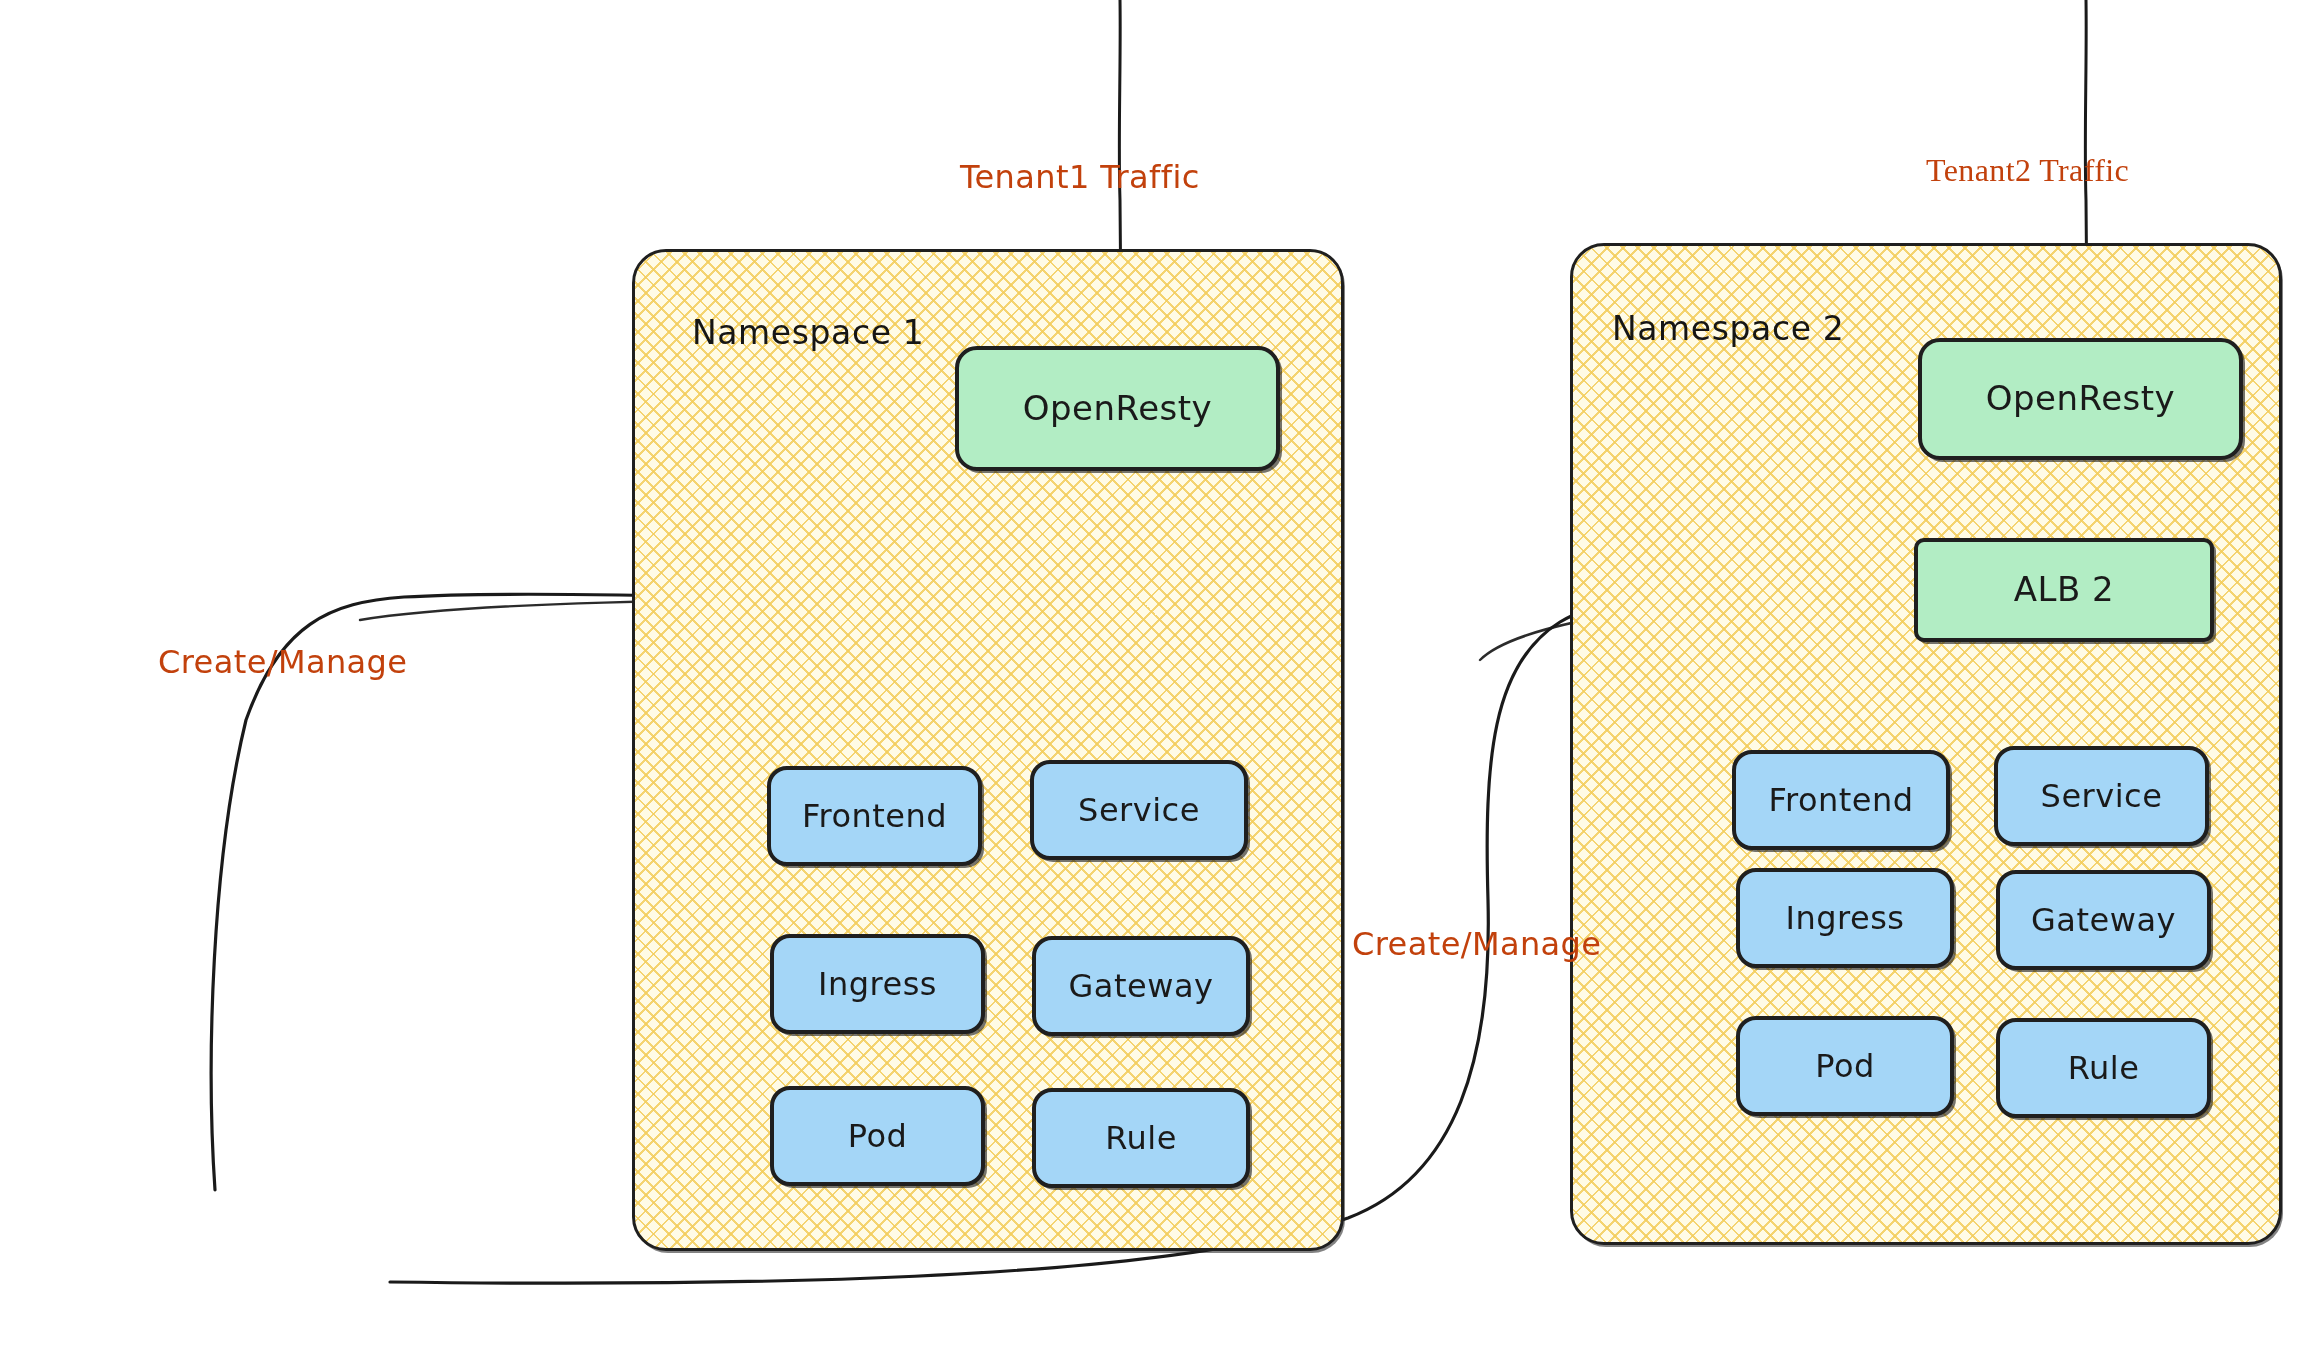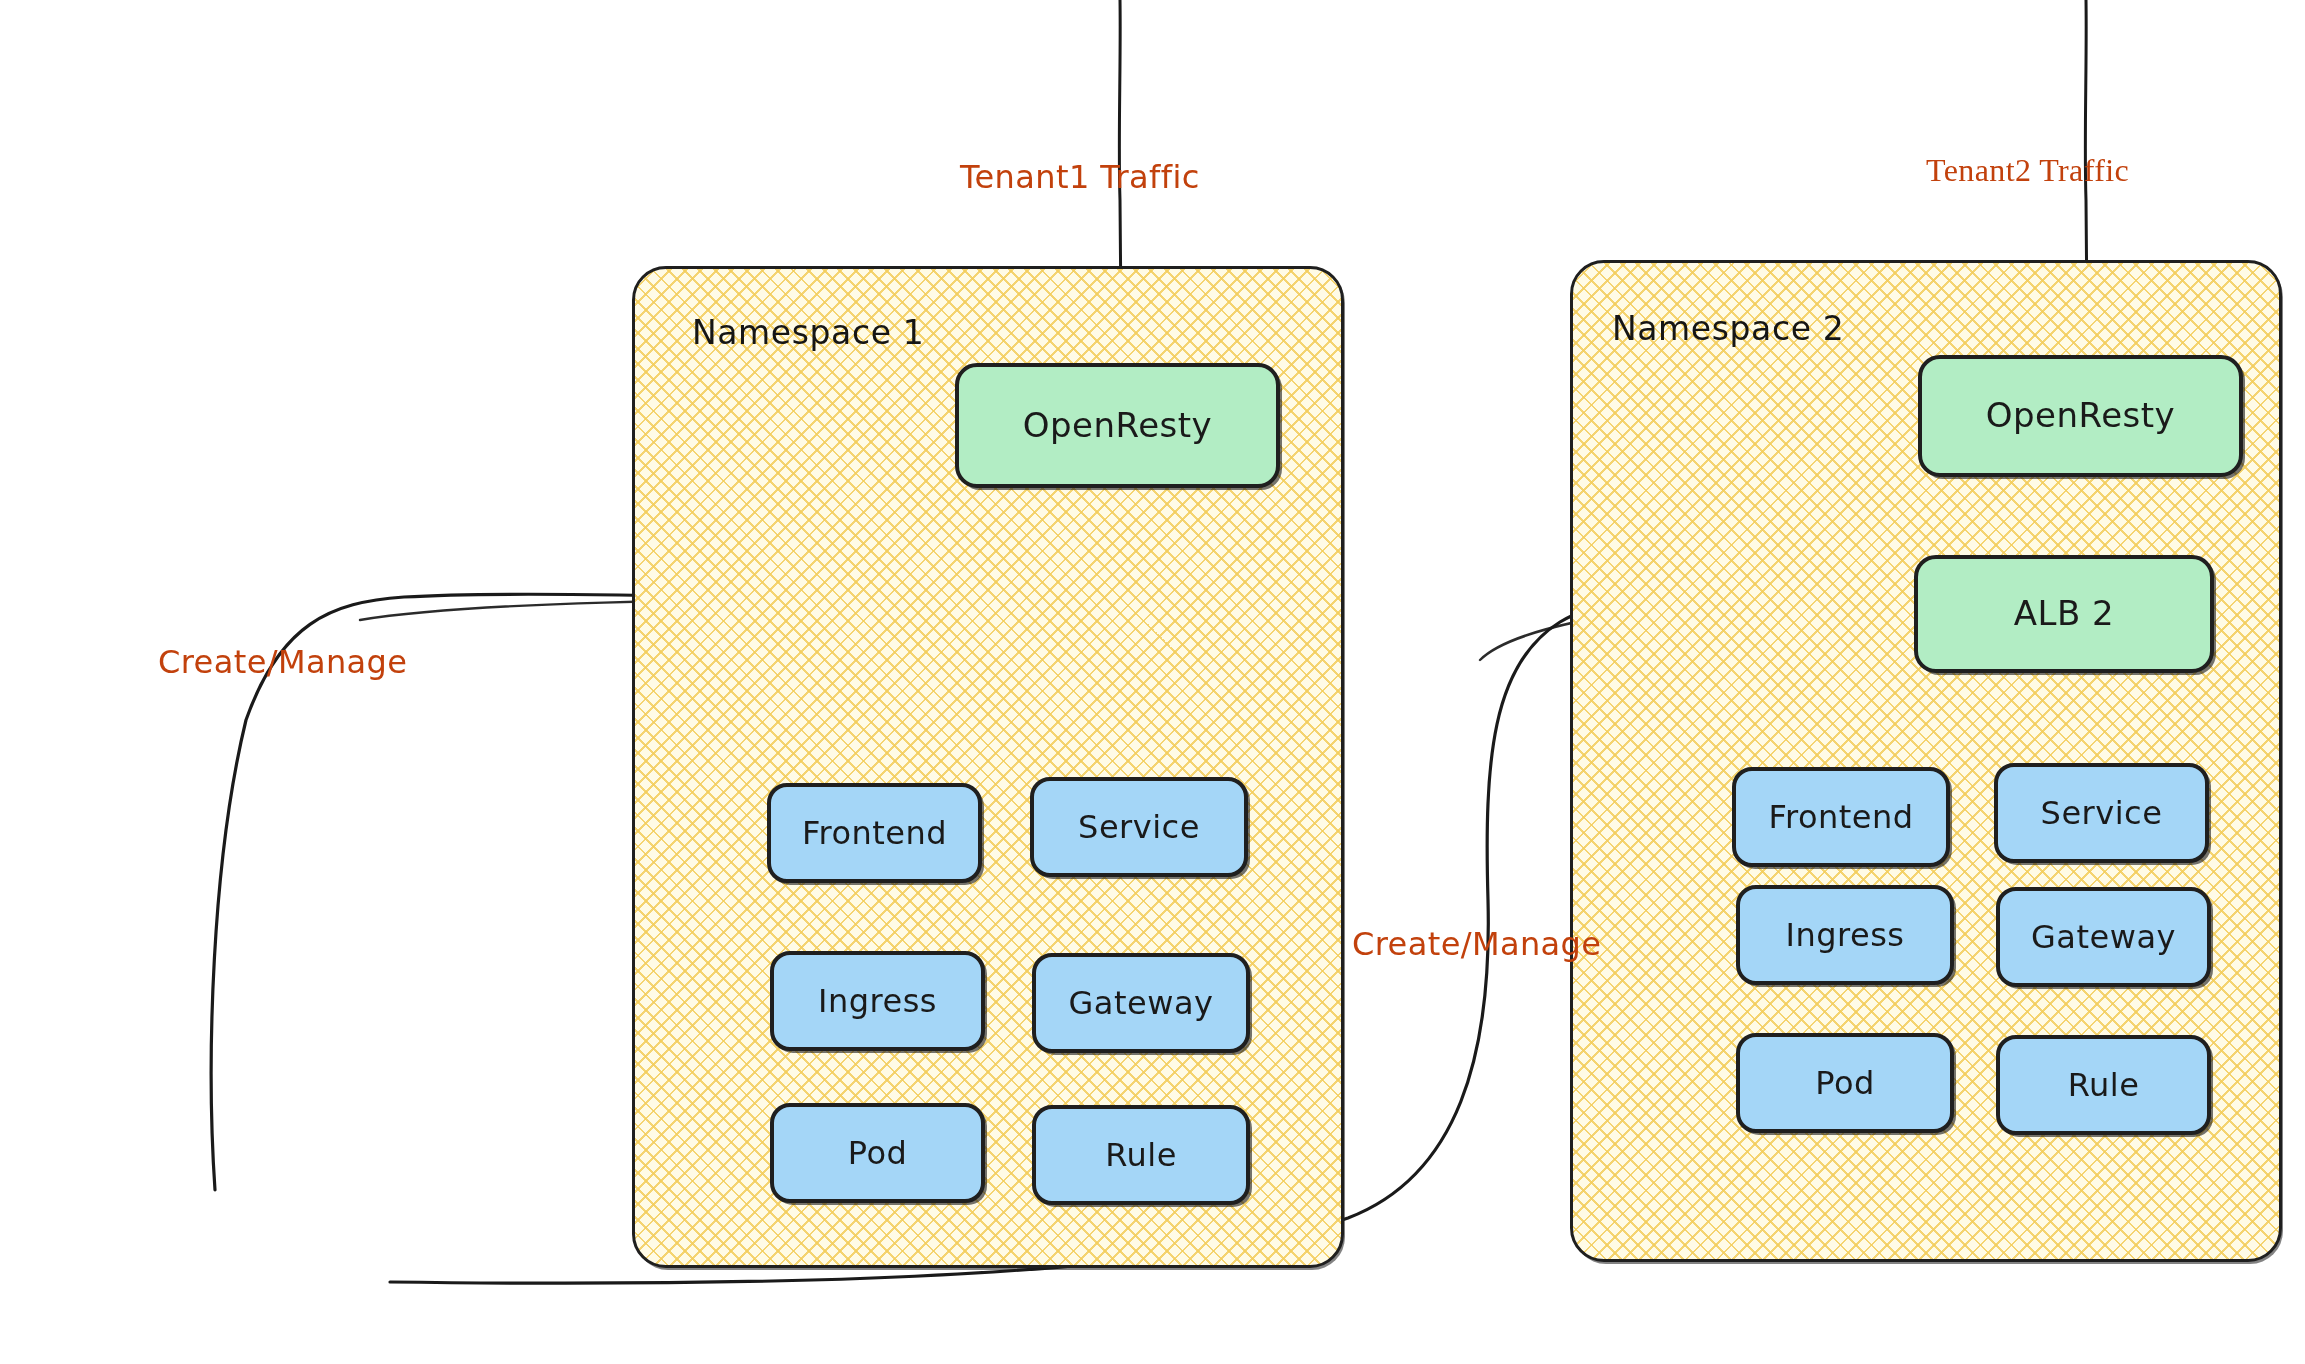--- a/index.html
+++ b/index.html
@@ -36,21 +36,20 @@
     position: absolute;
     box-sizing: border-box;
     display: flex;
     align-items: center;
     justify-content: center;
     text-align: center;
     color: #1a1a1a;
     font-family: "DejaVu Sans", sans-serif;
     letter-spacing: 0.5px;
     line-height: 1.15;
-    margin-top: 17px;
   }
 
   .ns-box {
     border: 3.5px solid #1f1f1f;
     border-radius: 34px;
     background-color: #fffbe6;
     background-image:
       repeating-linear-gradient(45deg,  rgba(243,205,92,0.85) 0 2px, rgba(255,255,255,0) 2px 11px),
       repeating-linear-gradient(-45deg, rgba(243,205,92,0.85) 0 2px, rgba(255,255,255,0) 2px 11px);
     box-shadow: 2px 3px 0 -1px rgba(30,30,30,0.55);
@@ -162,21 +161,21 @@
   <div class="node blue-box" style="left:770px; top:1086px; width:215px; height:100px;">Pod</div>
 
   <div class="node blue-box" style="left:1032px; top:1088px; width:218px; height:100px;">Rule</div>
 
   <div class="node ns-box" style="left:1570px; top:243px; width:712px; height:1002px;"></div>
 
   <div class="ns-label" style="left:1612px; top:309px;">Namespace 2</div>
 
   <div class="node green-box" style="left:1918px; top:338px; width:325px; height:122px;">OpenResty</div>
 
-  <div class="node green-box" style="left:1914px; top:538px; width:300px; height:118px;">ALB 2</div>
+  <div class="node green-box" style="left:1914px; top:538px; width:300px; height:104px;border-radius:10px;">ALB 2</div>
 
   <div class="node blue-box" style="left:1732px; top:750px; width:218px; height:100px;">Frontend</div>
 
   <div class="node blue-box" style="left:1994px; top:746px; width:215px; height:100px;">Service</div>
 
   <div class="node blue-box" style="left:1736px; top:868px; width:218px; height:100px;">Ingress</div>
 
   <div class="node blue-box" style="left:1996px; top:870px; width:215px; height:100px;">Gateway</div>
 
   <div class="node blue-box" style="left:1736px; top:1016px; width:218px; height:100px;">Pod</div>

